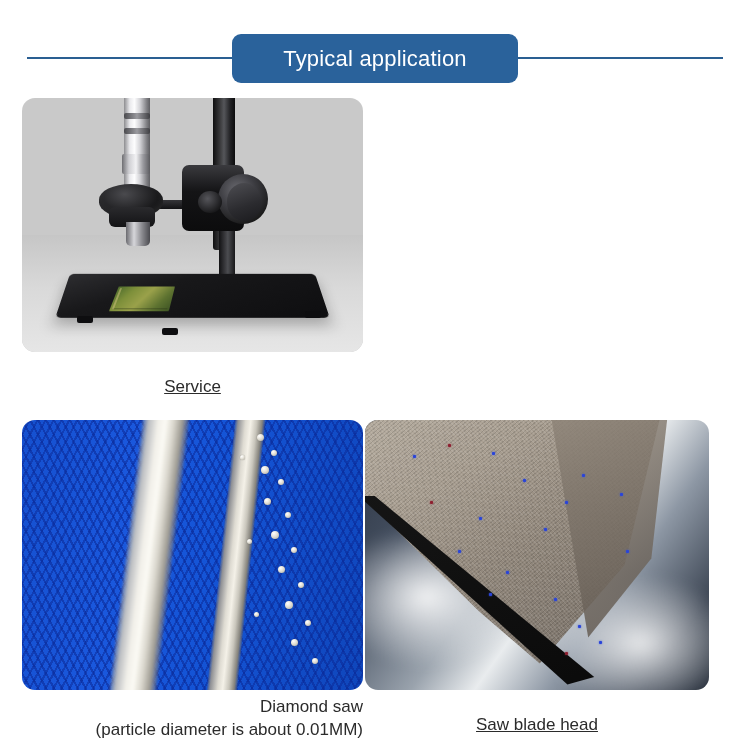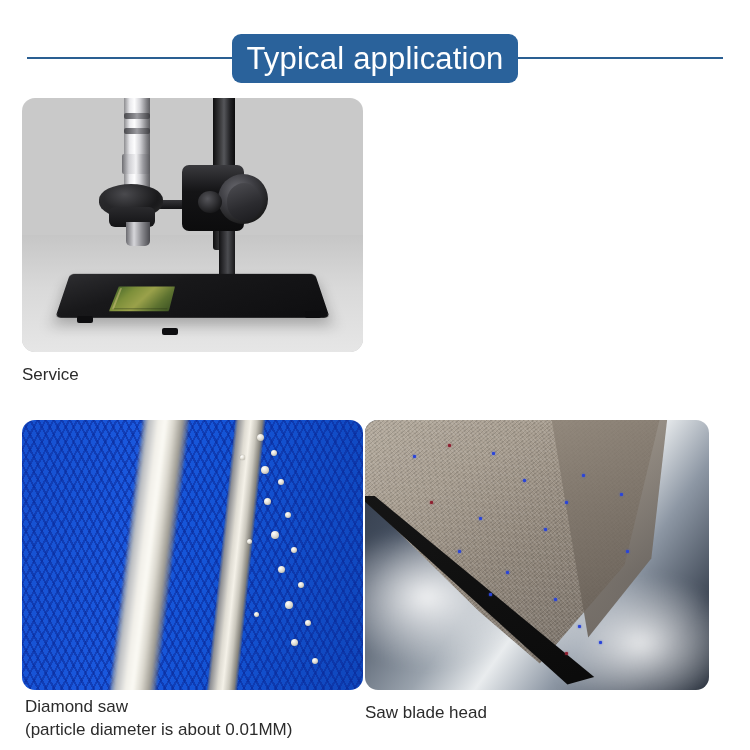--- a/index.html
+++ b/index.html
@@ -35,21 +35,21 @@
     width: 286px; height: 49px;
     background: #2a629b;
     border-radius: 9px;
     display: flex;
     align-items: center;
     justify-content: center;
     box-sizing: border-box;
   }
   .title-badge-text {
     color: #ffffff;
-    font-size: 31px;
+    font-size: 22px;
     letter-spacing: 0.2px;
     line-height: 1;
     white-space: nowrap;
   }
 
   
   .grid { position: absolute; left: 0; top: 0; width: 750px; height: 750px; }
   .cell { position: absolute; }
   .cell-tl { left: 22px;  top: 98px;  width: 341px; }
   .cell-tr { left: 385px; top: 98px;  width: 343px; }
@@ -64,22 +64,22 @@
   }
   .photo-254 { height: 254px; }
   .photo-270 { height: 270px; }
 
   .caption {
     font-size: 17px;
     color: #2b2b2b;
     line-height: 1.33;
     white-space: pre-line;
   }
-  .caption-center { padding-top: 12px; }
-  .caption-left   { text-align: left;  padding-top: 6px; padding-left: 3px; }
+  .caption-center { text-align: center; padding-top: 24px; text-decoration: underline; }
+  .caption-left   { text-align: right;  padding-top: 6px; padding-left: 3px; }
 
   
   .p1 { background: #c9c9c9; }
   .p1 .floor {
     position: absolute; left: 0; bottom: 0; width: 100%; height: 46%;
     background: linear-gradient(180deg, #c6c6c6 0%, #d9d9d9 45%, #e6e6e6 100%);
   }
   .p1 .post {
     position: absolute; left: 56%; top: -2%; width: 22px; height: 62%;
     background: linear-gradient(90deg,#0f0f10 0%,#3a3a3c 32%,#55565a 50%,#222225 78%,#0b0b0c 100%);

